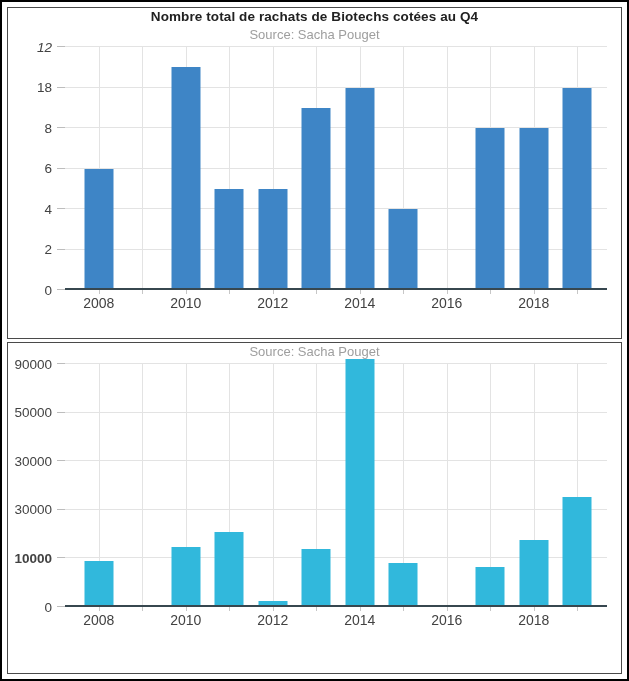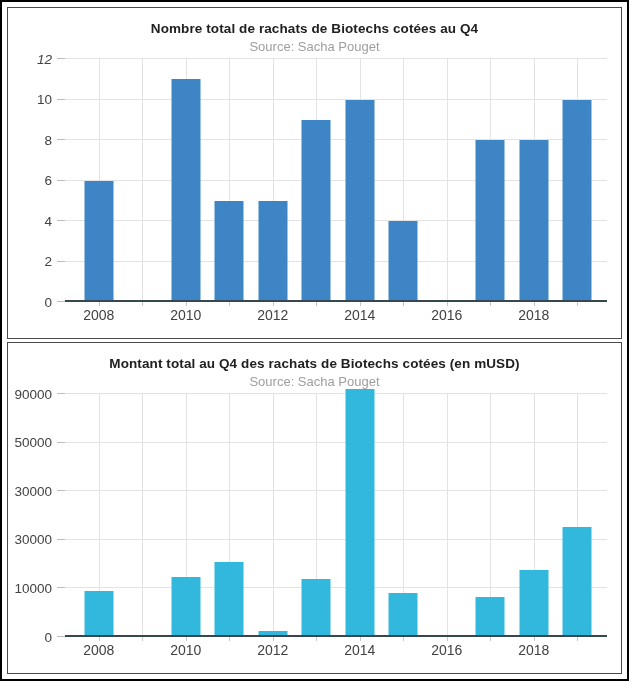--- a/index.html
+++ b/index.html
@@ -8,21 +8,21 @@
     font-family:"Liberation Sans", sans-serif;
     -webkit-font-smoothing:antialiased;
   }
   .frame{
     box-sizing:border-box;width:629px;height:681px;
     border:2px solid #000;background:#fff;
     padding:5px;display:flex;flex-direction:column;gap:3px;
   }
   .panel{
     box-sizing:border-box;flex:1;background:#fff;
-    border:1px solid #4a4a4a;padding-top:12px;position:relative;
+    border:1px solid #4a4a4a;position:relative;
   }
   .chart-title{
     text-align:center;font-size:13.5px;font-weight:bold;color:#212121;
     height:18px;line-height:18px;letter-spacing:.1px;
   }
   .chart-subtitle{
     text-align:center;font-size:13px;color:#9e9e9e;height:17px;line-height:17px;
   }
   .plot{
     position:relative;margin:4px 14px 0 57px;height:243px;
@@ -63,21 +63,21 @@
         <div class="ytick" style="bottom: 33.3333%;"></div>
         <div class="ylabel" style="bottom: 33.3333%;">4</div>
         <div class="hgrid" style="bottom: 50%;"></div>
         <div class="ytick" style="bottom: 50%;"></div>
         <div class="ylabel" style="bottom: 50%;">6</div>
         <div class="hgrid" style="bottom: 66.6667%;"></div>
         <div class="ytick" style="bottom: 66.6667%;"></div>
         <div class="ylabel" style="bottom: 66.6667%;">8</div>
         <div class="hgrid" style="bottom: 83.3333%;"></div>
         <div class="ytick" style="bottom: 83.3333%;"></div>
-        <div class="ylabel" style="bottom: 83.3333%;">10</div>
+        <div class="ylabel" style="bottom: 83.3333%;">18</div>
         <div class="hgrid" style="bottom: 100%;"></div>
         <div class="ytick" style="bottom: 100%;"></div>
         <div class="ylabel" style="bottom: 100%; font-style: italic;">12</div>
         <div class="area">
           <div class="vgrid" style="left: 4.16667%;"></div>
           <div class="xtick" style="left: 4.16667%;"></div>
           <div class="bar" style="left: 4.16667%; height: 50%; background: rgb(62, 133, 198);"></div>
           <div class="vgrid" style="left: 12.5%;"></div>
           <div class="xtick" style="left: 12.5%;"></div>
           <div class="vgrid" style="left: 20.8333%;"></div>
@@ -115,29 +115,28 @@
           <div class="xlabel" style="left: 20.8333%;">2010</div>
           <div class="xlabel" style="left: 37.5%;">2012</div>
           <div class="xlabel" style="left: 54.1667%;">2014</div>
           <div class="xlabel" style="left: 70.8333%;">2016</div>
           <div class="xlabel" style="left: 87.5%;">2018</div>
         </div>
       </div>
   </div>
 
   <div class="panel">
-    <div class="chart-title">Montant total au Q4 des rachats de Biotechs cotées (en mUSD)</div>
     <div class="chart-subtitle">Source: Sacha Pouget</div>
     <div class="plot">
         <div class="hgrid baseline" style="bottom: 0%;"></div>
         <div class="ytick" style="bottom: 0%;"></div>
         <div class="ylabel" style="bottom: 0%;">0</div>
         <div class="hgrid" style="bottom: 20%;"></div>
         <div class="ytick" style="bottom: 20%;"></div>
-        <div class="ylabel" style="bottom: 20%;">10000</div>
+        <div class="ylabel" style="bottom: 20%; font-weight: bold;">10000</div>
         <div class="hgrid" style="bottom: 40%;"></div>
         <div class="ytick" style="bottom: 40%;"></div>
         <div class="ylabel" style="bottom: 40%;">30000</div>
         <div class="hgrid" style="bottom: 60%;"></div>
         <div class="ytick" style="bottom: 60%;"></div>
         <div class="ylabel" style="bottom: 60%;">30000</div>
         <div class="hgrid" style="bottom: 80%;"></div>
         <div class="ytick" style="bottom: 80%;"></div>
         <div class="ylabel" style="bottom: 80%;">50000</div>
         <div class="hgrid" style="bottom: 100%;"></div>

